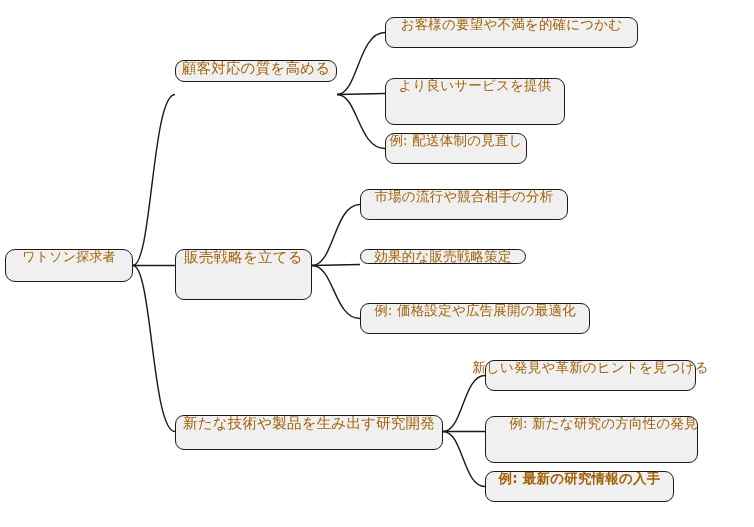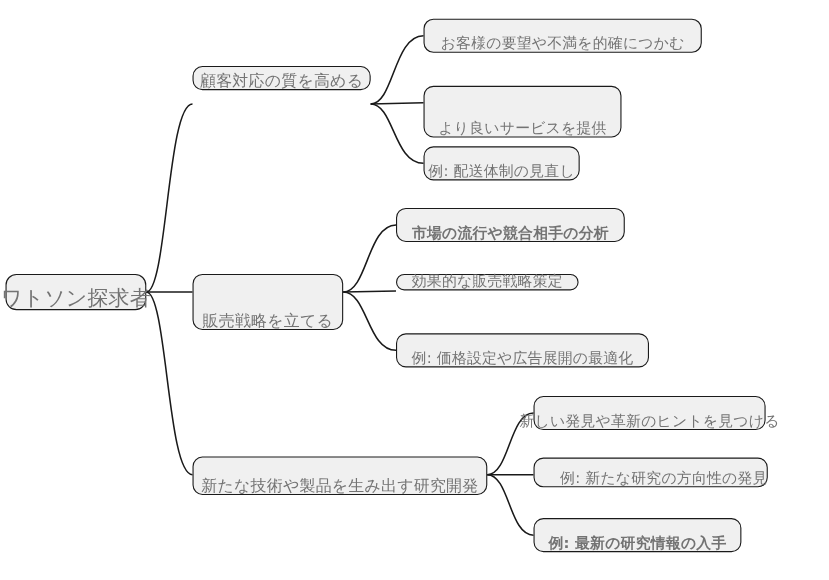--- a/index.html
+++ b/index.html
@@ -32,32 +32,32 @@
     stroke: #1a1a1a;
     stroke-width: 1.4;
   }
   .node {
     position: absolute;
     box-sizing: border-box;
     background: #f0f0f0;
     border: 1.7px solid #1a1a1a;
     border-radius: 9px;
     display: flex;
-    align-items: flex-end;
+    align-items: flex-start;
     justify-content: center;
-    color: #737373;
+    color: #a16207;
     white-space: nowrap;
     letter-spacing: 0.2px;
   }
   .node-label {
     display: block;
     line-height: 1;
   }
   .node-root {
-    font-size: 19px;
+    font-size: 13px;
     border-radius: 10px;
   }
   .node-branch {
     font-size: 14.5px;
   }
   .node-leaf {
     font-size: 13.5px;
     border-radius: 9px;
   }
 </style>
@@ -93,36 +93,36 @@
       </div>
       <div class="node node-leaf" style="left: 385px; top: 78px; width: 180px; height: 47px; background: rgb(240, 240, 240); border-color: rgb(26, 26, 26);">
         <span class="node-label">より良いサービスを提供</span>
       </div>
       <div class="node node-leaf" style="left: 385px; top: 133px; width: 142px; height: 31px; background: rgb(240, 240, 240); border-color: rgb(26, 26, 26);">
         <span class="node-label">例: 配送体制の見直し</span>
       </div>
       <div class="node node-branch" style="left: 175px; top: 249px; width: 137px; height: 51px; background: rgb(240, 240, 240); border-color: rgb(26, 26, 26);">
         <span class="node-label">販売戦略を立てる</span>
       </div>
-      <div class="node node-leaf" style="left: 360px; top: 189px; width: 208px; height: 31px; background: rgb(240, 240, 240); border-color: rgb(26, 26, 26); font-weight: bold;">
+      <div class="node node-leaf" style="left: 360px; top: 189px; width: 208px; height: 31px; background: rgb(240, 240, 240); border-color: rgb(26, 26, 26);">
         <span class="node-label">市場の流行や競合相手の分析</span>
       </div>
       <div class="node node-leaf" style="left: 360px; top: 249px; width: 166px; height: 15px; background: rgb(240, 240, 240); border-color: rgb(26, 26, 26);">
         <span class="node-label">効果的な販売戦略策定</span>
       </div>
       <div class="node node-leaf" style="left: 360px; top: 303px; width: 230px; height: 31px; background: rgb(240, 240, 240); border-color: rgb(26, 26, 26);">
         <span class="node-label">例: 価格設定や広告展開の最適化</span>
       </div>
       <div class="node node-branch" style="left: 175px; top: 415px; width: 268px; height: 35px; background: rgb(240, 240, 240); border-color: rgb(26, 26, 26);">
         <span class="node-label">新たな技術や製品を生み出す研究開発</span>
       </div>
       <div class="node node-leaf" style="left: 485px; top: 360px; width: 211px; height: 31px; background: rgb(240, 240, 240); border-color: rgb(26, 26, 26);">
         <span class="node-label">新しい発見や革新のヒントを見つける</span>
       </div>
-      <div class="node node-leaf" style="left: 485px; top: 416px; width: 213px; height: 27px; background: rgb(240, 240, 240); border-color: rgb(26, 26, 26); padding-left: 24px;">
+      <div class="node node-leaf" style="left: 485px; top: 416px; width: 213px; height: 47px; background: rgb(240, 240, 240); border-color: rgb(26, 26, 26); padding-left: 24px;">
         <span class="node-label">例: 新たな研究の方向性の発見</span>
       </div>
       <div class="node node-leaf" style="left: 485px; top: 471px; width: 189px; height: 31px; background: rgb(240, 240, 240); border-color: rgb(26, 26, 26); font-weight: bold;">
         <span class="node-label">例: 最新の研究情報の入手</span>
       </div>
     </div>
 
 </div>
 
 </body></html>

